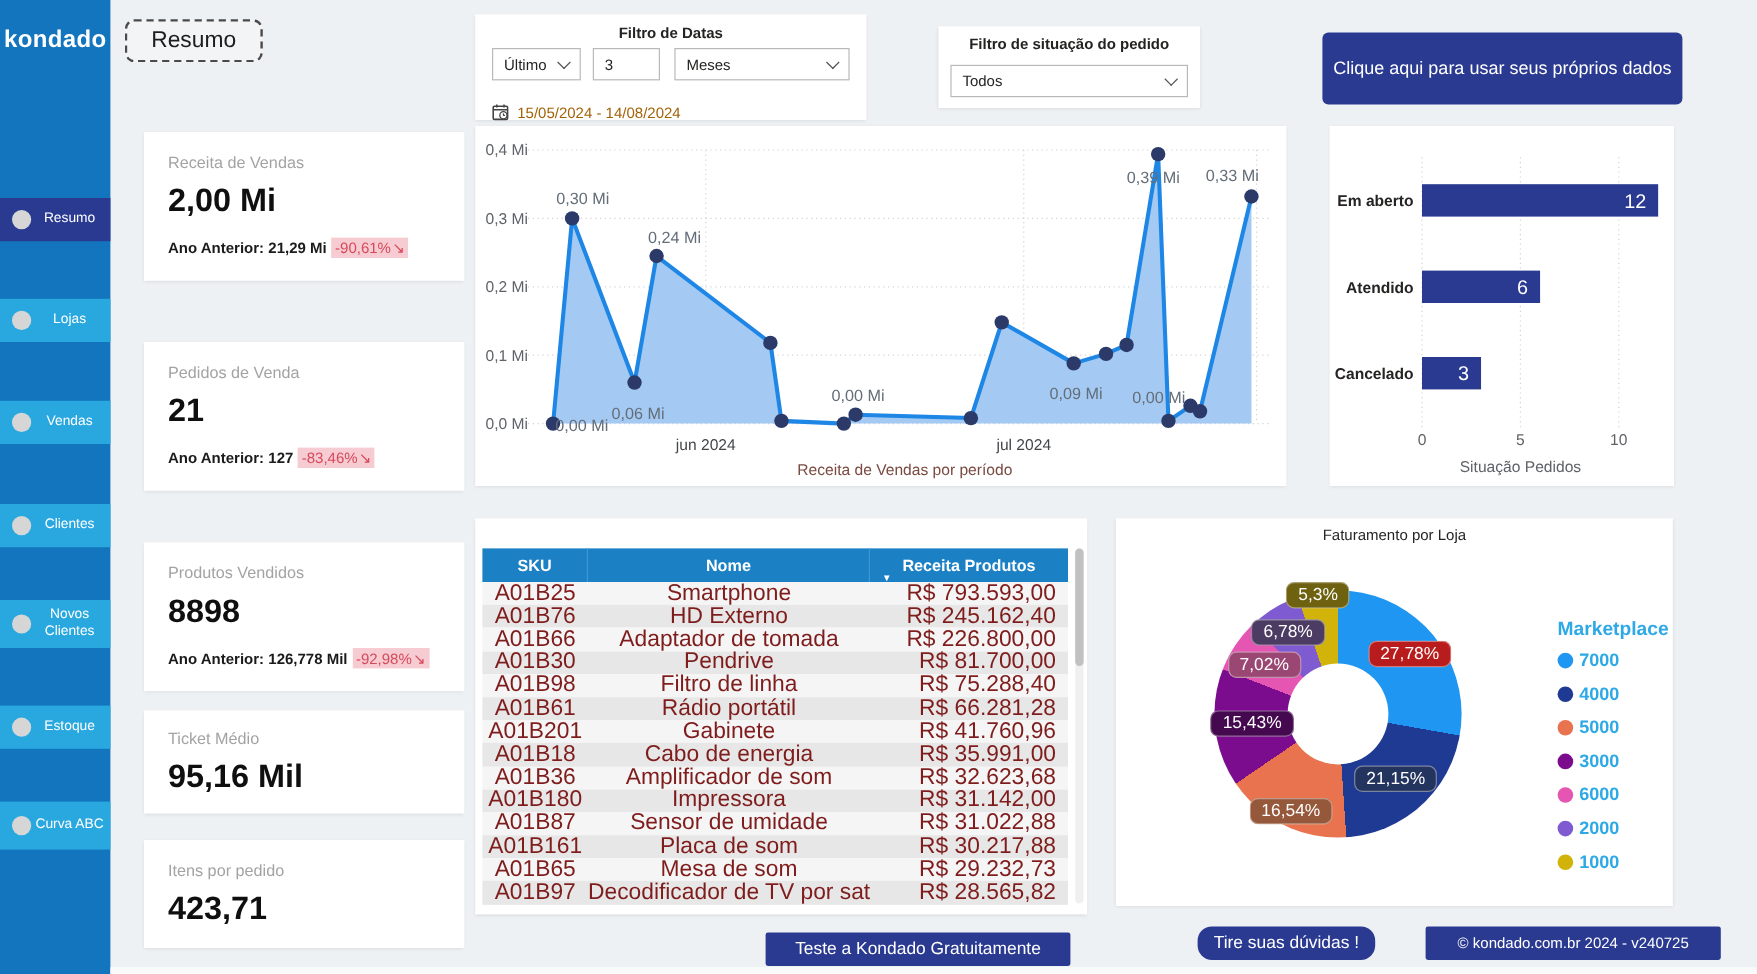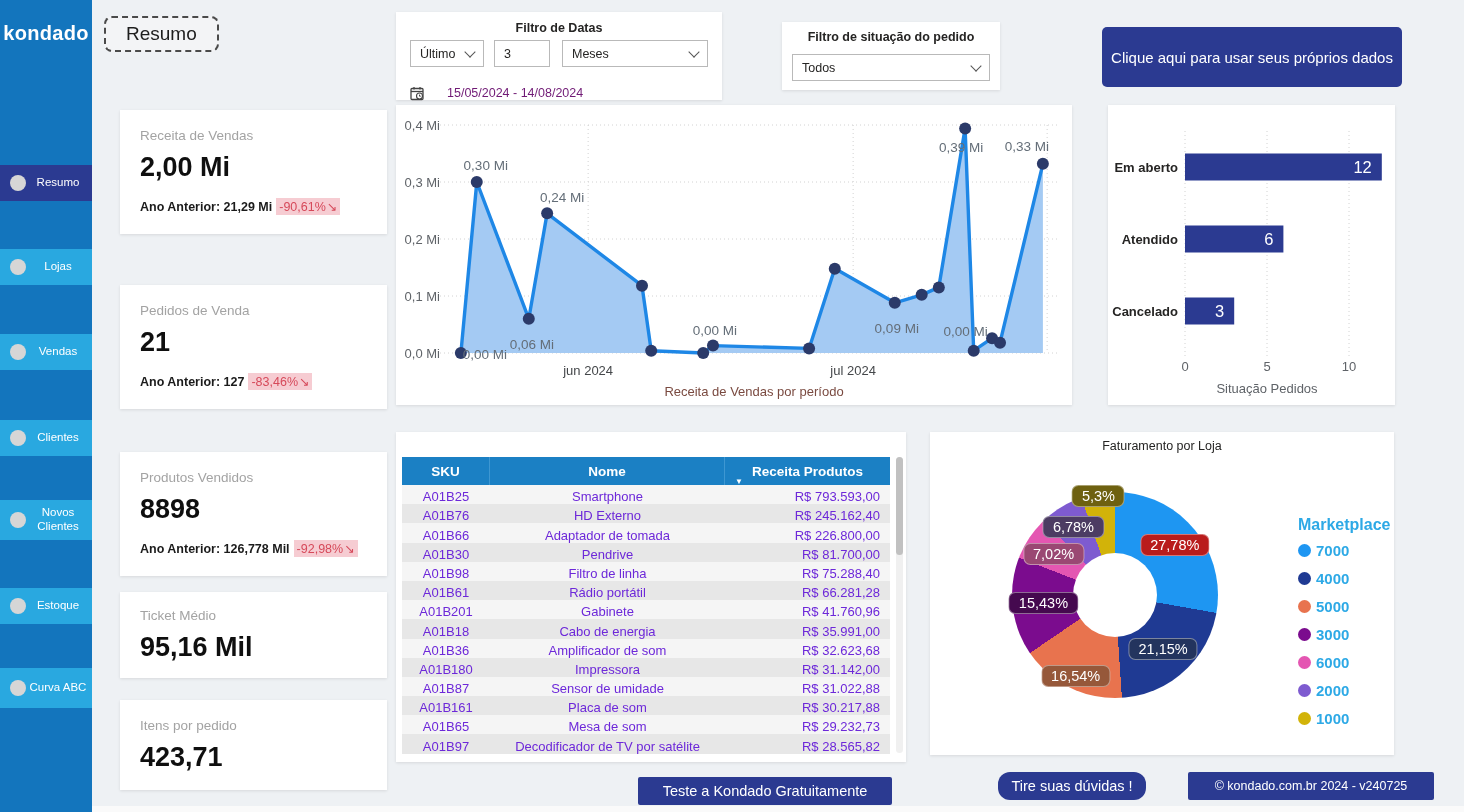--- a/index.html
+++ b/index.html
@@ -23,21 +23,21 @@
   .date-card{left:396px;top:12px;width:326px;height:88px}
   .date-card .panel-title{margin-top:9px}
   .ctrl{position:absolute;height:27px;border:1px solid #b9b9b9;background:#fff;display:flex;
         align-items:center;font-size:12.5px;color:#252423;box-sizing:border-box}
   .ctrl span{padding-left:9px}
   .chev{position:absolute;right:9px;top:9px;width:7px;height:7px;border-right:1.4px solid #555;
         border-bottom:1.4px solid #555;transform:rotate(45deg);margin-top:-2px}
   .count-input{position:absolute;height:27px;border:1px solid #b9b9b9;background:#fff;
                font-size:12.5px;color:#252423;box-sizing:border-box;padding-left:9px;width:56px;
                font-family:"Liberation Sans",sans-serif}
-  .date-range{position:absolute;left:14px;top:74px;font-size:12.5px;color:#701a75;display:flex;align-items:flex-start;gap:22px}
+  .date-range{position:absolute;left:14px;top:74px;font-size:12.5px;color:#a16207;display:flex;align-items:center;gap:6px}
   .status-card{left:782px;top:22px;width:218px;height:68px}
   .status-card .panel-title{margin-top:8px}
   .navy-btn{position:absolute;background:#2b3a91;color:#fff;display:flex;align-items:center;
             justify-content:center;border-radius:4px;cursor:pointer;text-align:left}
   .cta{left:1102px;top:27px;width:300px;height:60px;font-size:15px;border-radius:5px}
 
   
   .kpi{padding:0 0 0 20px;box-sizing:border-box}
   .kpi-label{font-size:13.5px;color:#a3a3a3;padding-top:18px}
   .kpi-value{font-size:27px;font-weight:600;color:#0f0f0f;margin-top:9px}
@@ -62,21 +62,21 @@
   
   .table-title{position:absolute;left:0;top:7px;width:100%;text-align:center;font-size:12.5px;color:#252423}
   .thead{position:absolute;left:6px;top:25px;width:488px;height:28px;background:#1b80c4;display:flex;color:#fff;
          font-weight:700;font-size:13.5px}
   .th{display:flex;align-items:center;justify-content:center;position:relative;box-sizing:border-box}
   .th.c0{width:88px;border-right:1px solid #3e97d2}
   .th.c1{width:235px;border-right:1px solid #3e97d2}
   .th.c2{width:165px}
   .sort-arrow{position:absolute;left:10px;bottom:-1px;font-size:8px;color:#fff}
   .tbody{position:absolute;left:6px;top:53px;width:488px}
-  .trow{display:flex;height:19.2px;align-items:flex-end;font-size:13px;color:#6d28d9}
+  .trow{display:flex;height:19.2px;align-items:center;font-size:19px;color:#7f1d1d}
   .trow.even{background:#f5f5f5}
   .trow.odd{background:#e7e7e7}
   .tcell{box-sizing:border-box;white-space:nowrap;overflow:hidden}
   .tcell.c0{width:88px;text-align:center}
   .tcell.c1{width:235px;text-align:center}
   .tcell.c2{width:165px;text-align:right;padding-right:10px}
   .scrollbar{position:absolute;right:3px;top:25px;width:7px;height:296px;background:#f0f0f0;border-radius:4px}
   .scroll-thumb{position:absolute;left:0;top:0;width:7px;height:98px;background:#c1c1c1;border-radius:4px}
 
   

